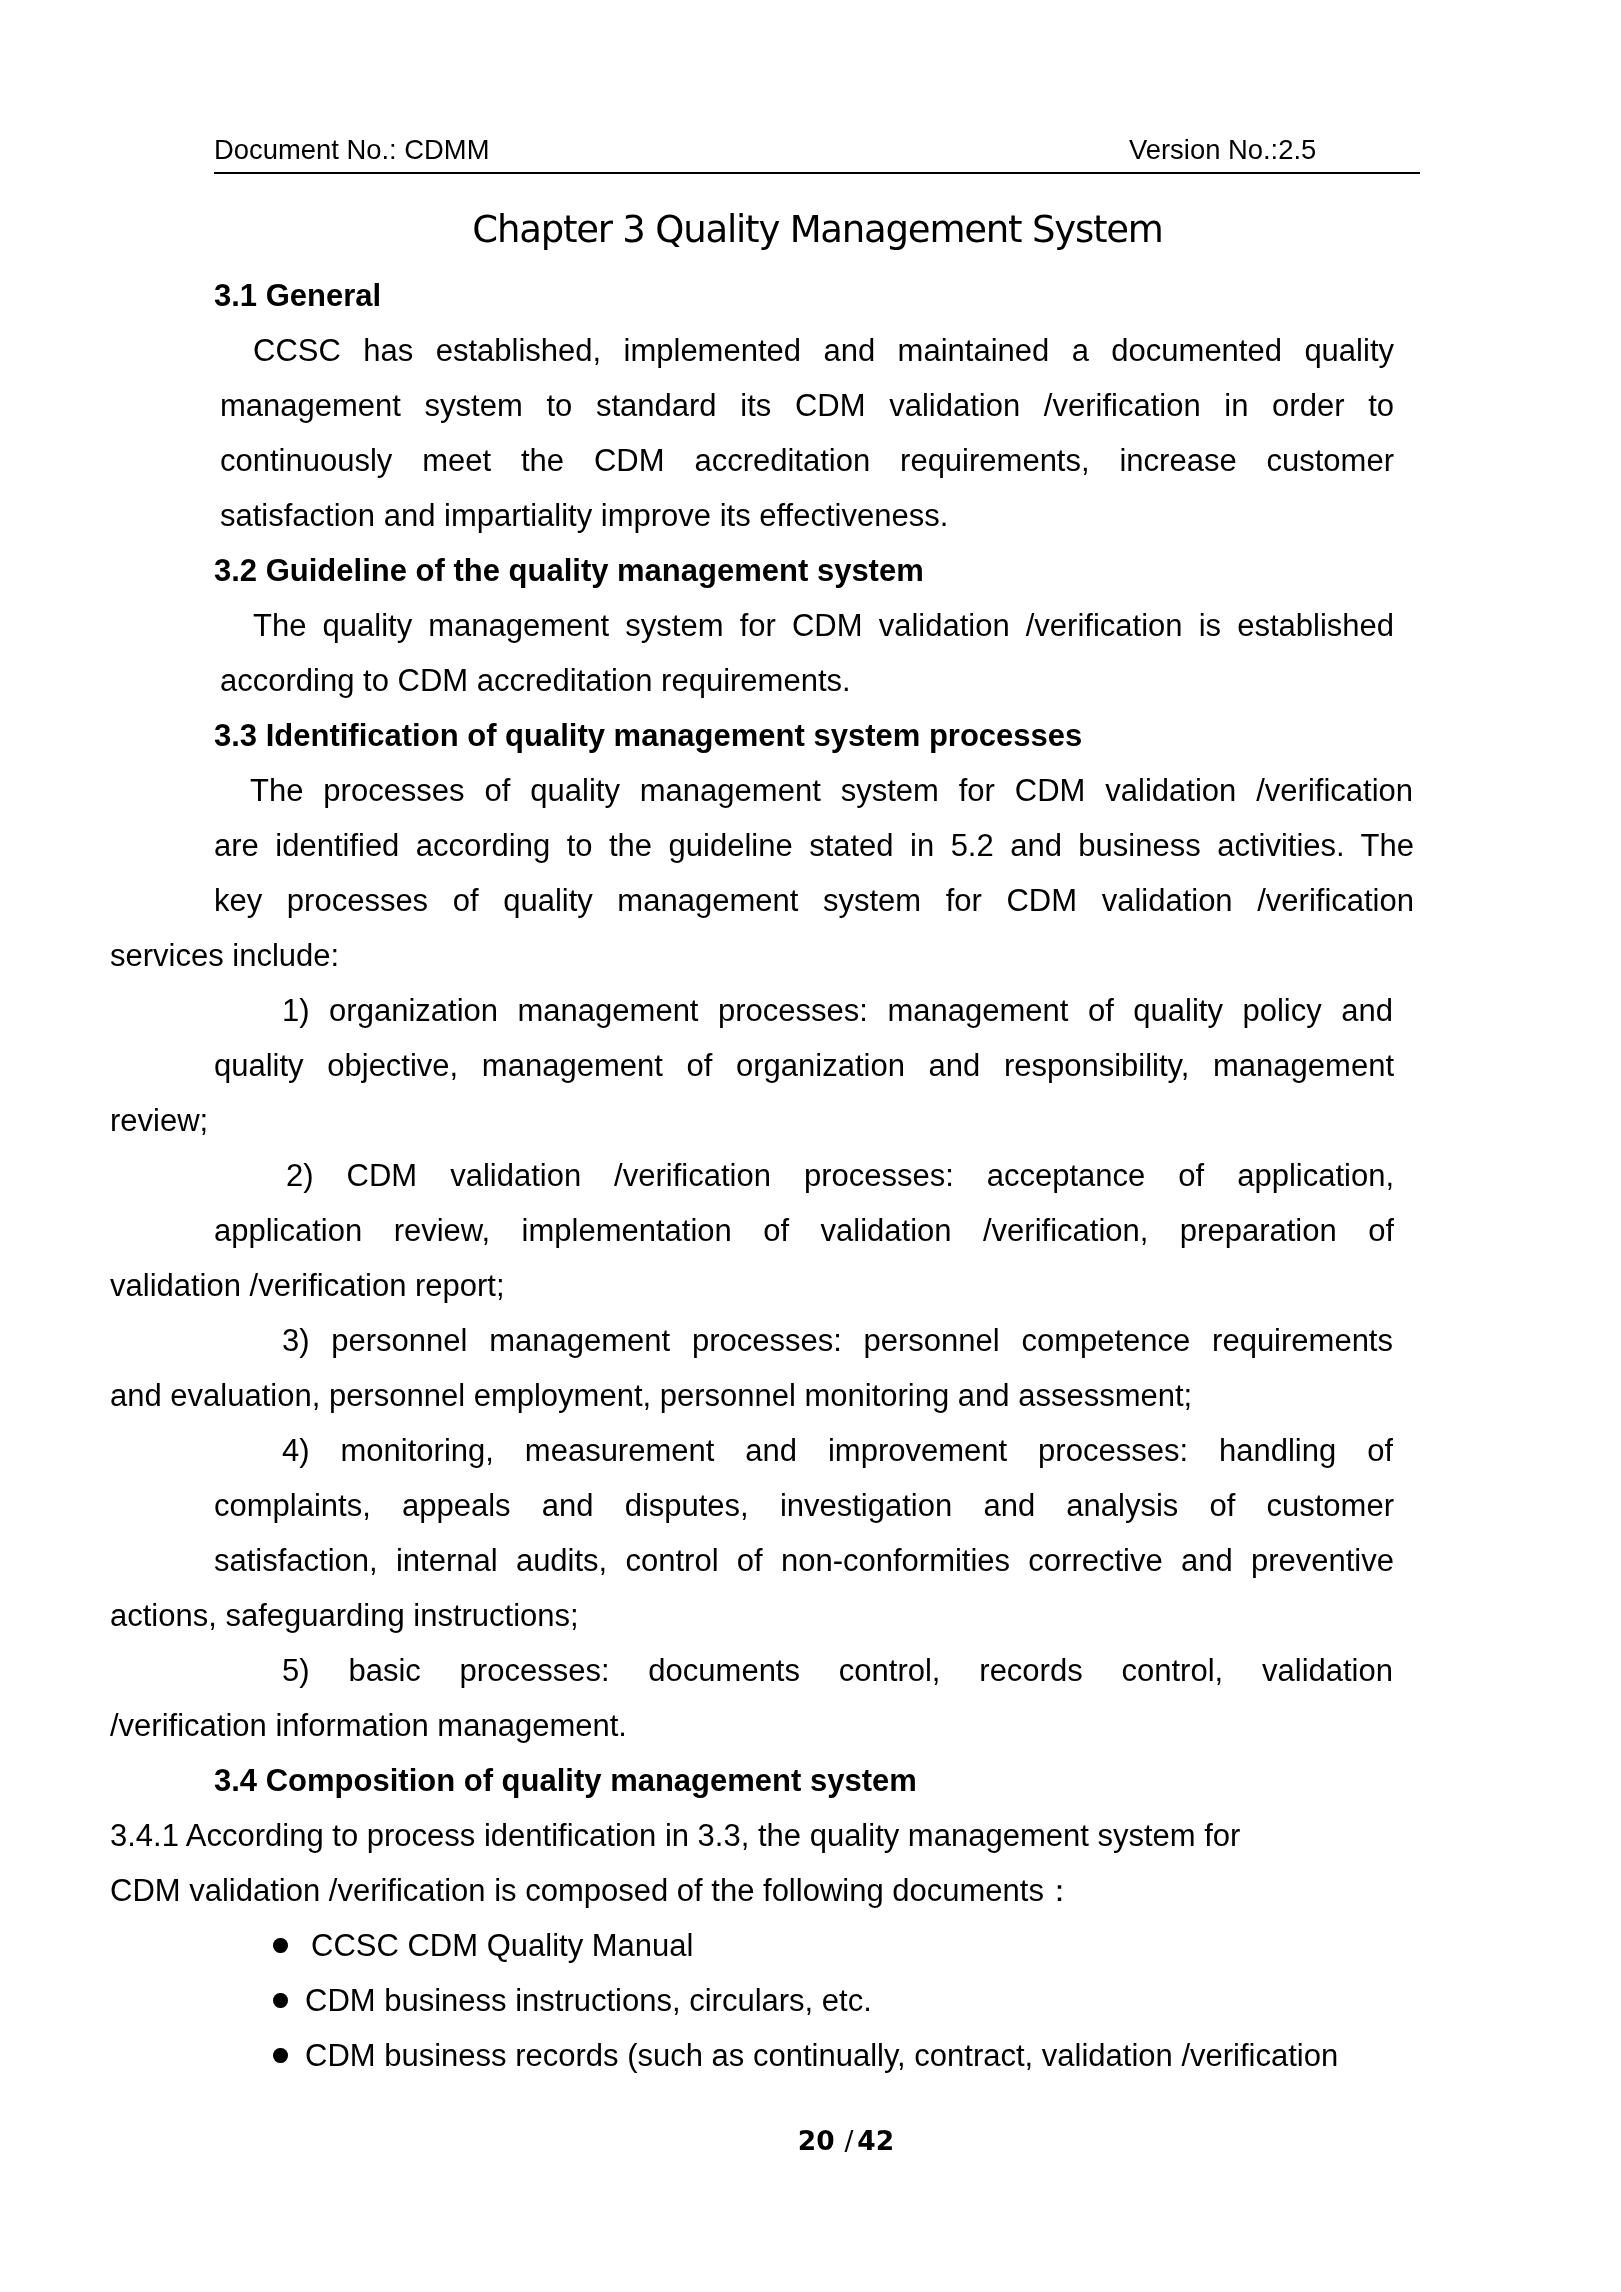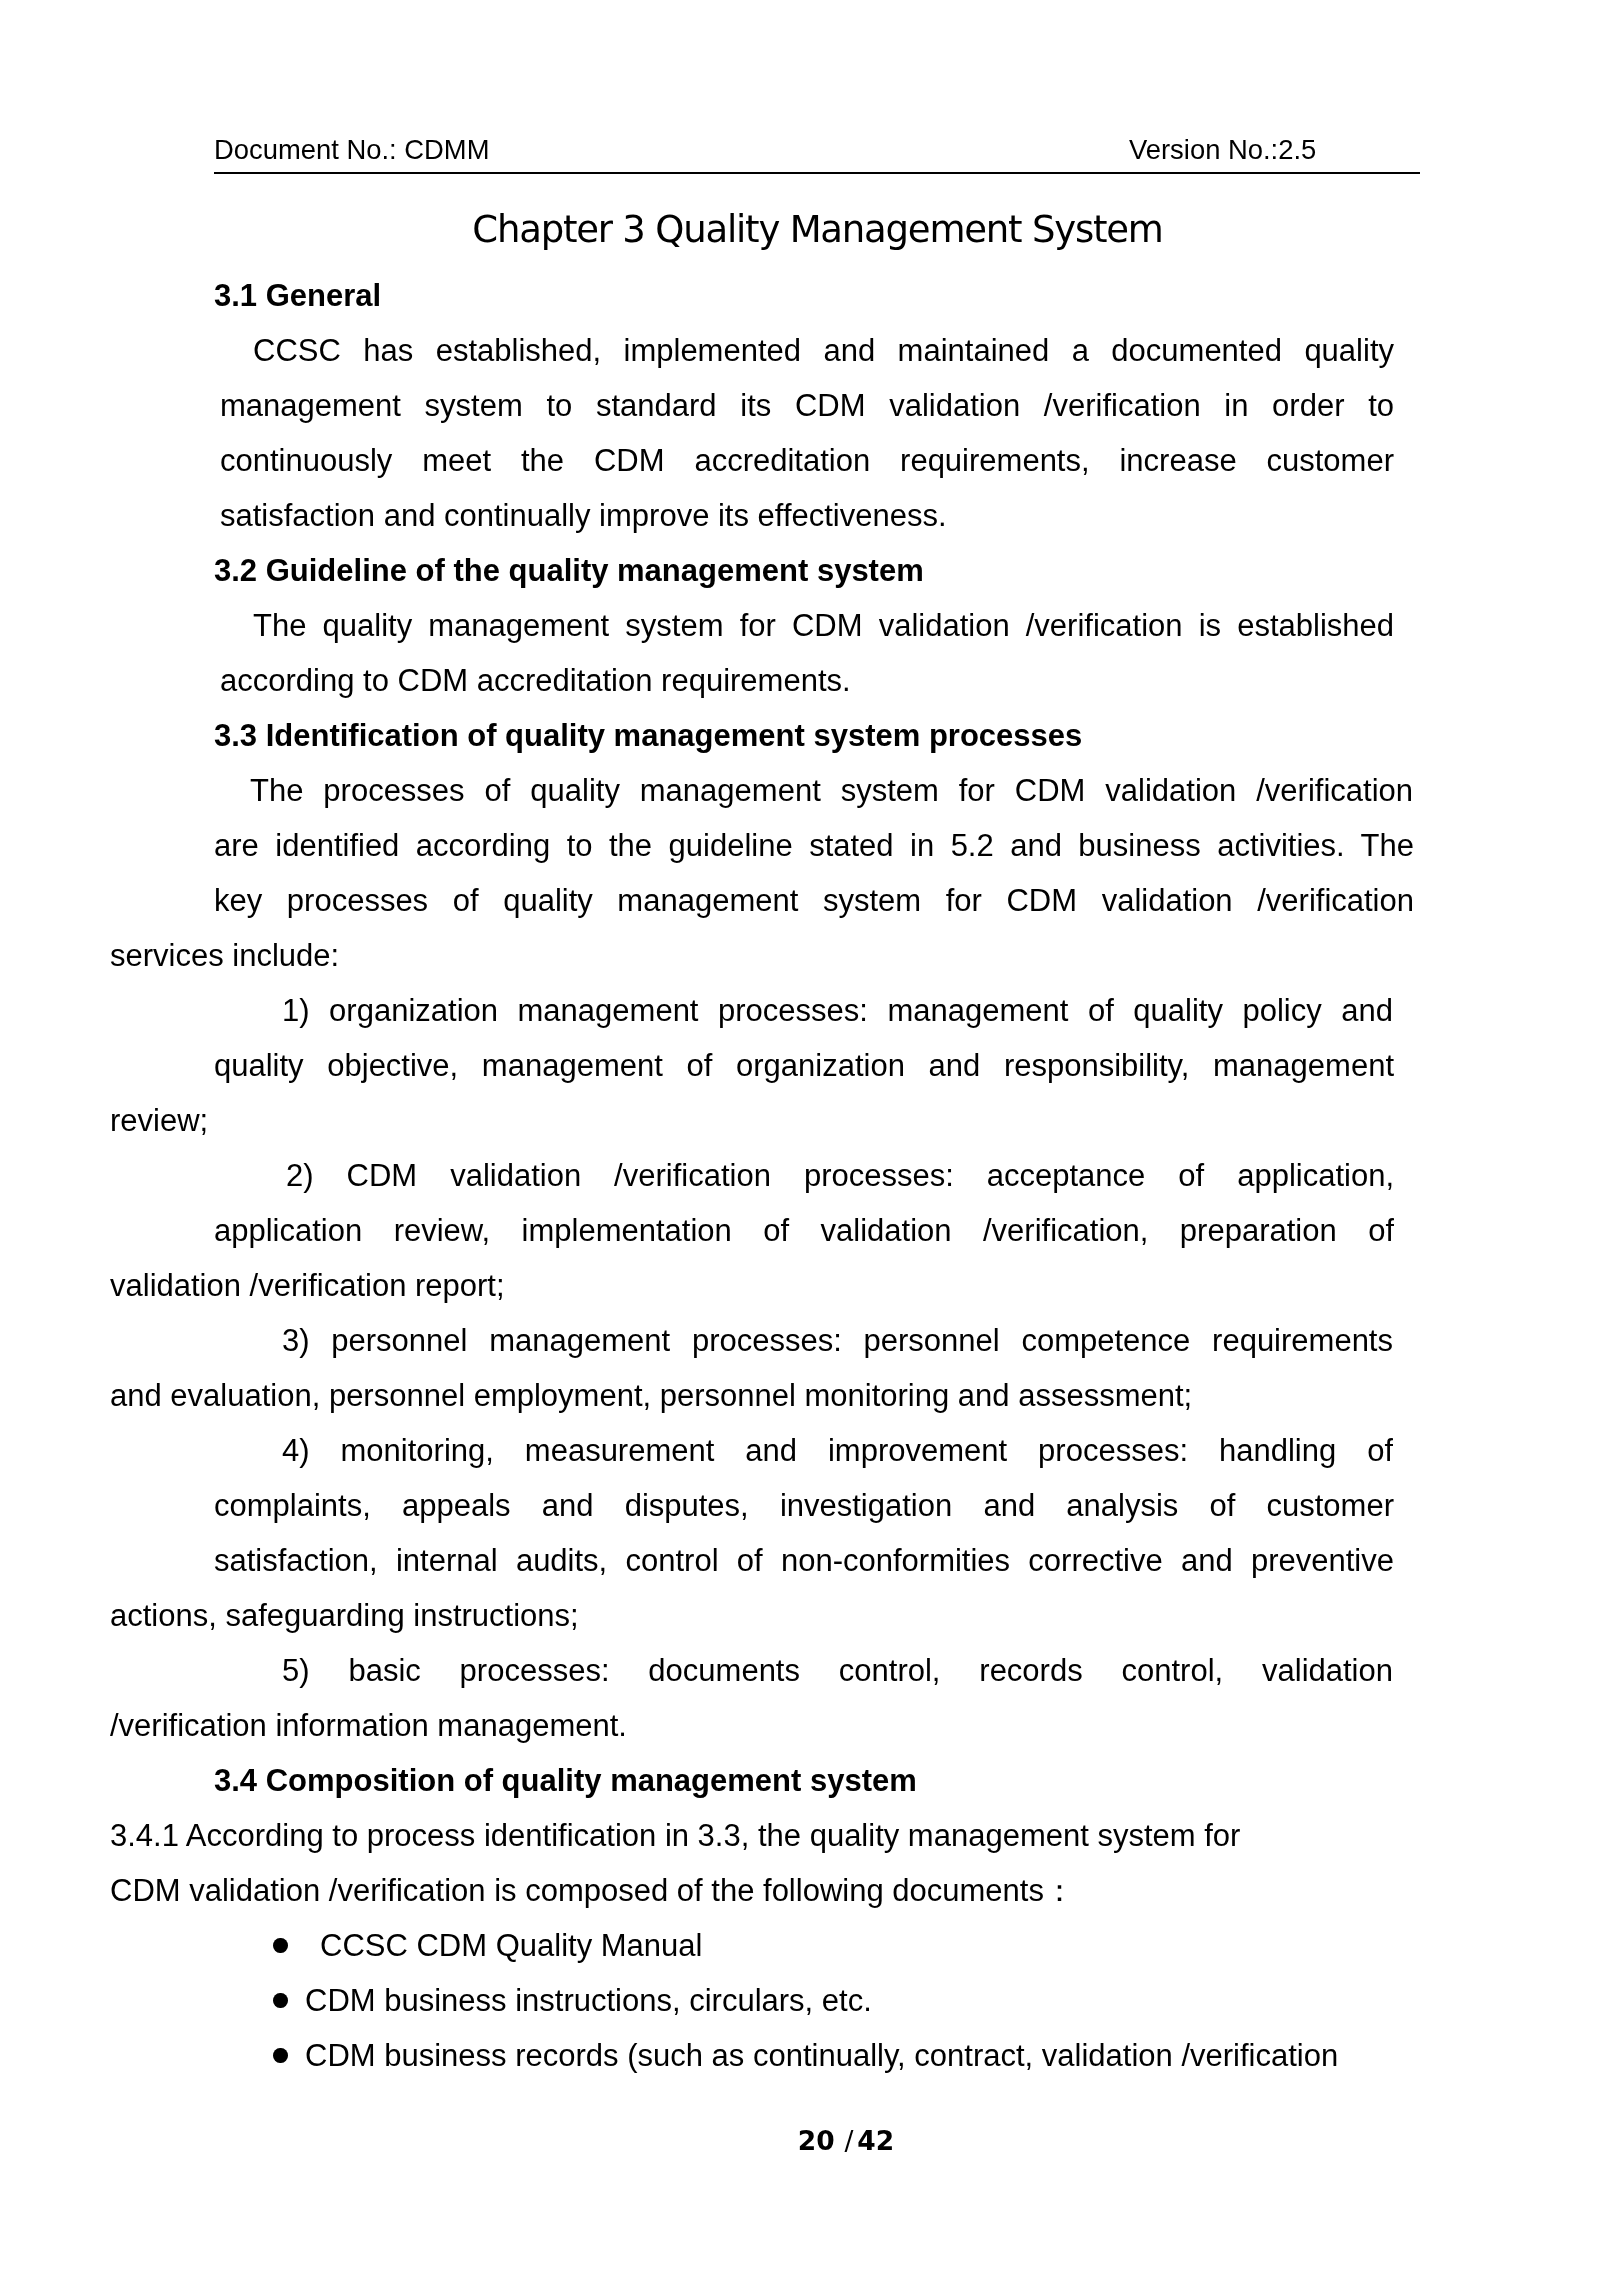--- a/index.html
+++ b/index.html
@@ -39,21 +39,21 @@
   .p-c-first { margin-left: 282px; width: 1111px; }
   .p-c2-first { margin-left: 286px; width: 1108px; }
   .p-c { margin-left: 214px; width: 1180px; }
   .plain-a { padding-left: 220px; }
   .plain-b { padding-left: 110px; }
 
   .bullet-row { position: relative; }
   .bullet-dot {
     position: absolute; left: 273px; top: 19.6px; width: 14.7px; height: 15.7px; border-radius: 50%; background: #000;
   }
-  .bullet-text { position: absolute; left: 320px; top: 0; white-space: nowrap; }
+  .bullet-text { position: absolute; left: 311px; top: 0; white-space: nowrap; }
   .bullet-text.nar { left: 305px; }
 
   
   .page-num {
     position: absolute; left: 0; width: 1692px; top: 2123px; text-align: center;
     font-family: "DejaVu Sans", sans-serif; font-size: 26.5px; line-height: 35px; white-space: nowrap;
   }
   .page-num .b { font-weight: bold; }
   .page-num .sep { font-weight: normal; margin: 0 3.9px 0 9.8px; }
 </style>
@@ -67,21 +67,21 @@
   <div class="hdr-rule"></div>
 
   <div class="chapter-title">Chapter 3 Quality Management System</div>
 
   <div class="body">
 
     <div class="ln h">3.1 General</div>
     <div class="ln just p-a-first">CCSC has established, implemented and maintained a documented quality</div>
     <div class="ln just p-a">management system to standard its CDM validation /verification in order to</div>
     <div class="ln just p-a">continuously meet the CDM accreditation requirements, increase customer</div>
-    <div class="ln plain-a">satisfaction and continually improve its effectiveness.</div>
+    <div class="ln plain-a">satisfaction and impartiality improve its effectiveness.</div>
 
     <div class="ln h">3.2 Guideline of the quality management system</div>
     <div class="ln just p-a-first">The quality management system for CDM validation /verification is established</div>
     <div class="ln plain-a">according to CDM accreditation requirements.</div>
 
     <div class="ln h">3.3 Identification of quality management system processes</div>
     <div class="ln just p-b-first">The processes of quality management system for CDM validation /verification</div>
     <div class="ln just p-b">are identified according to the guideline stated in 5.2 and business activities. The</div>
     <div class="ln just p-b">key processes of quality management system for CDM validation /verification</div>
     <div class="ln plain-b">services include:</div>

